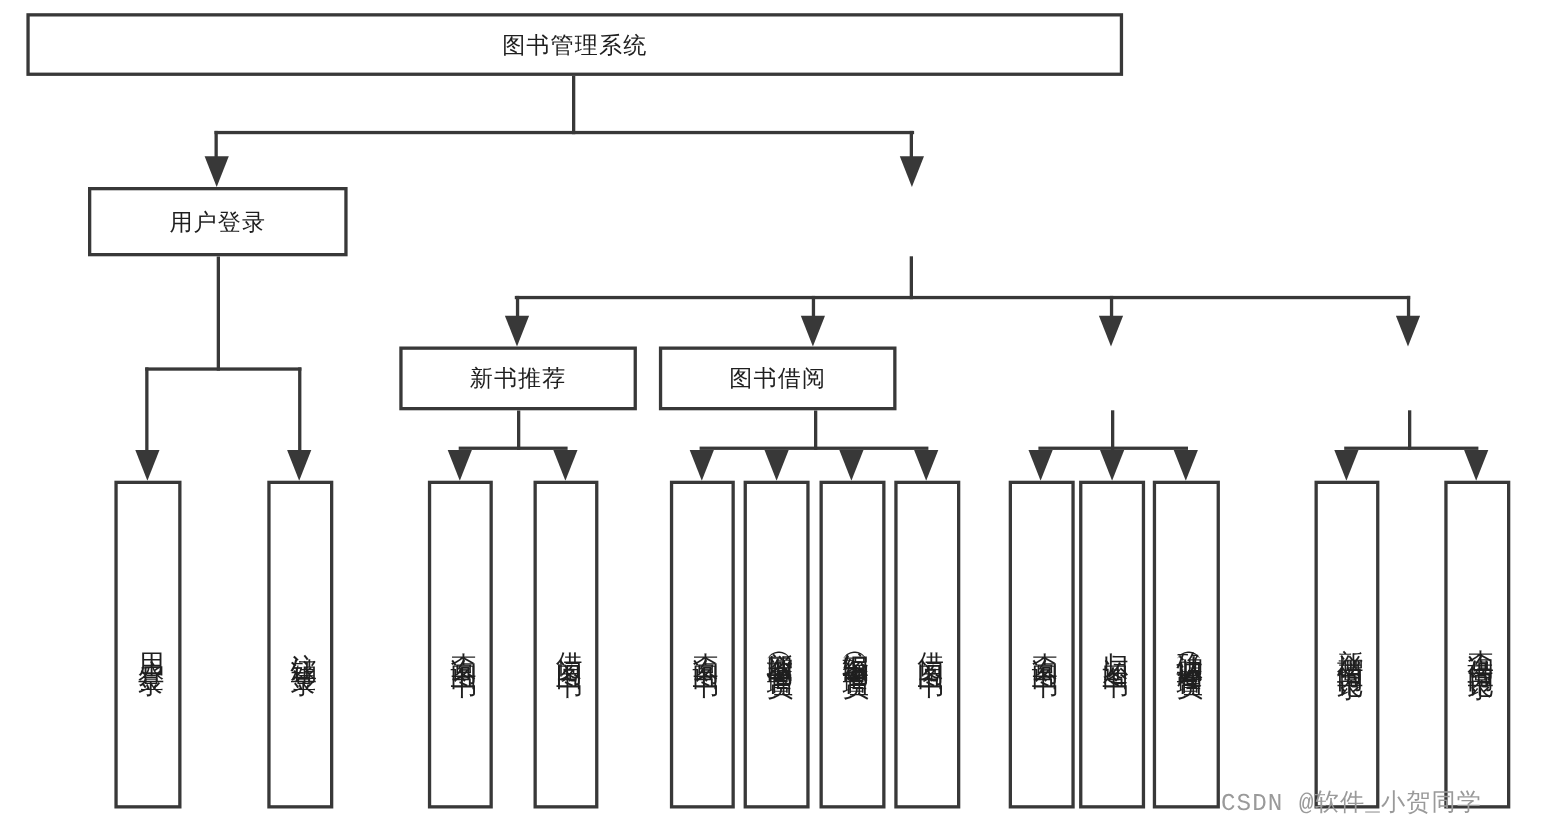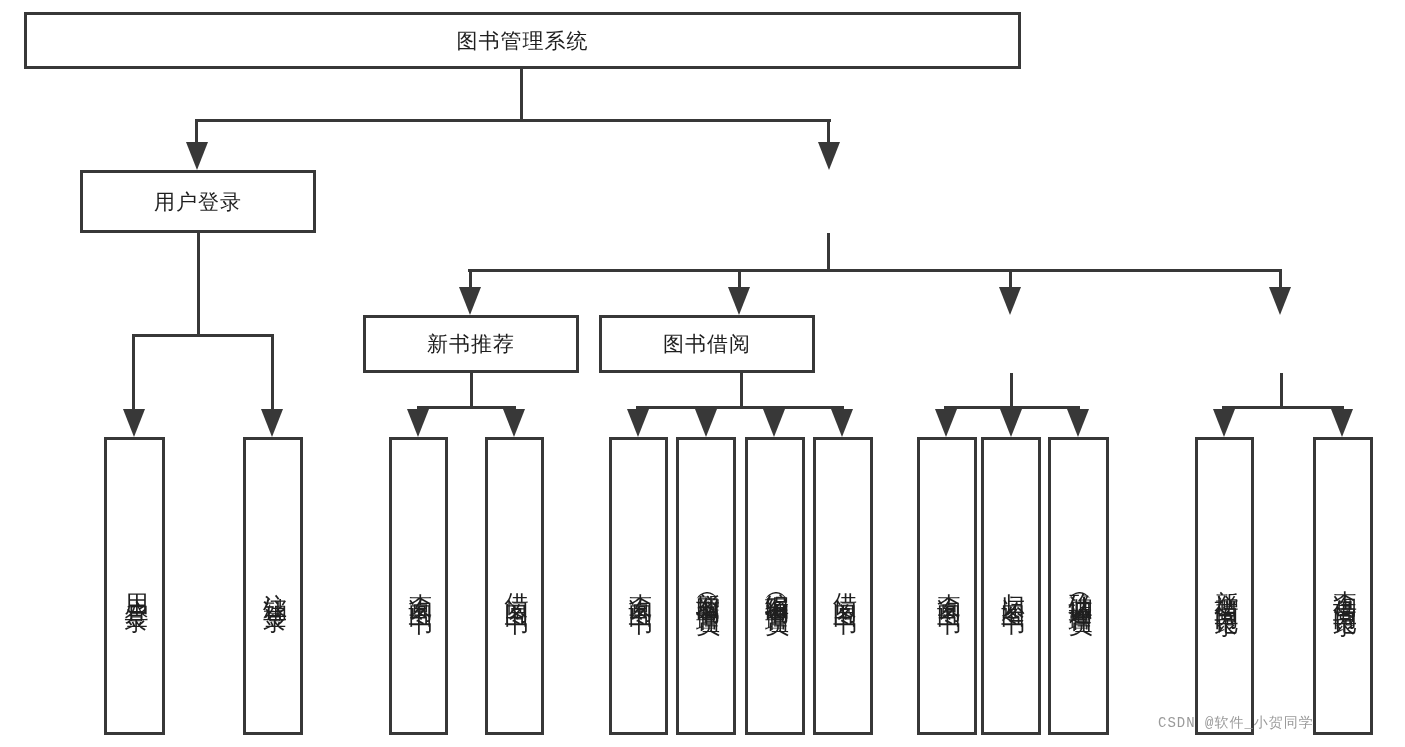--- a/index.html
+++ b/index.html
@@ -24,22 +24,22 @@
     writing-mode:vertical-rl;letter-spacing:6px;font-size:24px;
     line-height:1;white-space:normal;
   }
   .line{position:absolute;background:var(--line);z-index:1;}
   .arrow{
     position:absolute;width:0;height:0;z-index:1;
     border-left:11px solid transparent;border-right:11px solid transparent;
     border-top:28px solid var(--line);
   }
   .watermark{
-    position:absolute;left:1158px;top:714px;z-index:6;
-    font-size:14px;color:var(--watermark);letter-spacing:1px;white-space:nowrap;
+    position:absolute;left:1110px;top:714px;z-index:6;
+    font-size:22px;color:var(--watermark);letter-spacing:1px;white-space:nowrap;
   }
 </style>
 </head>
 <body>
 
 <div class="canvas">
 
   <div class="box" style="left:24px;top:12px;width:997px;height:57px;">
     <span class="lbl">图书管理系统</span>
   </div>

